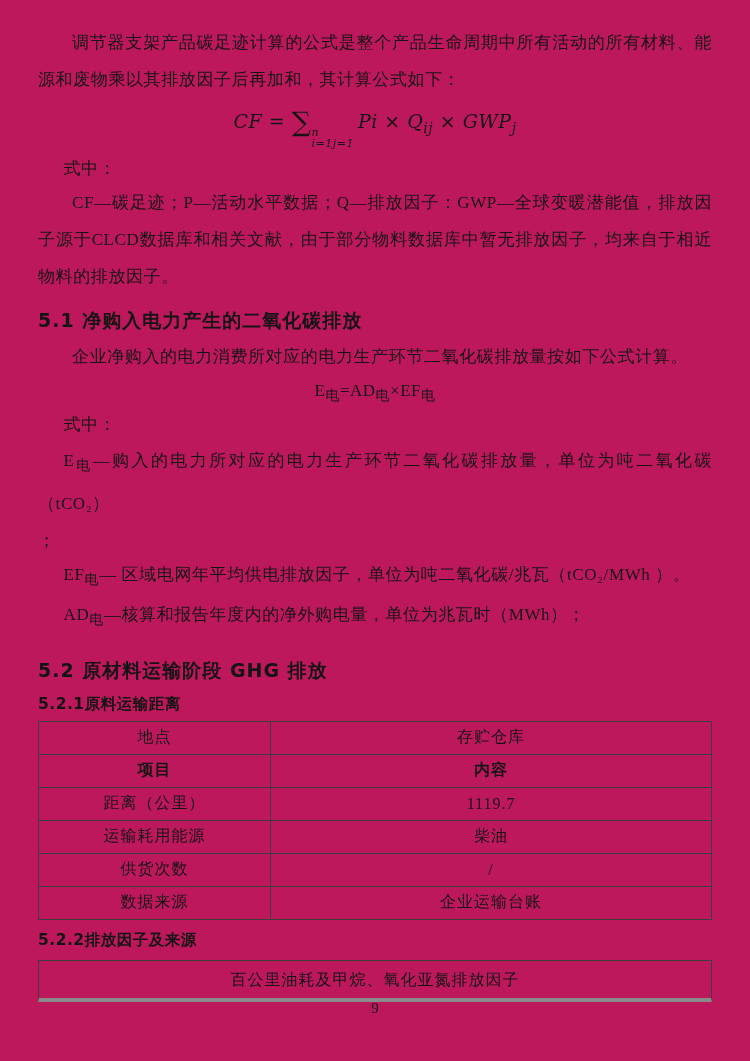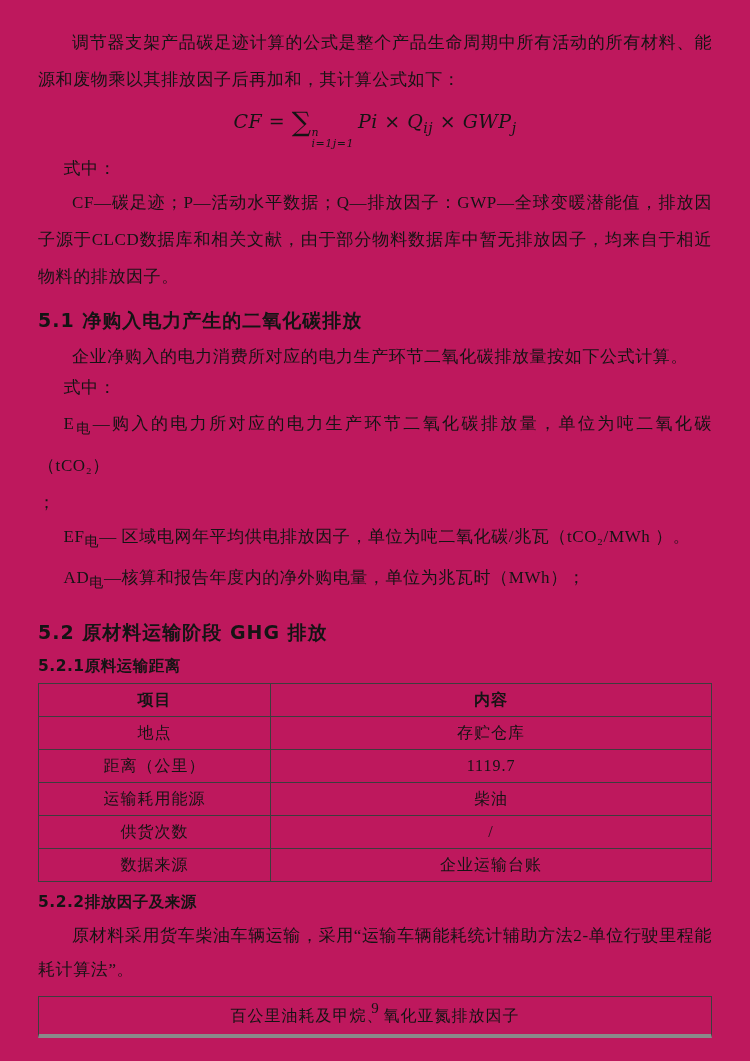--- a/index.html
+++ b/index.html
@@ -118,46 +118,49 @@
           <span>i=1j=1</span>
         </span><span>Pi</span><span> × </span><span>Q</span><sub>ij</sub><span> × </span><span>GWP</span><sub>j</sub>
     </div>
 
     <p class="para half-indent tight">式中：</p>
     <p class="para indent">CF—碳足迹；P—活动水平数据；Q—排放因子：GWP—全球变暖潜能值，排放因子源于CLCD数据库和相关文献，由于部分物料数据库中暂无排放因子，均来自于相近物料的排放因子。</p>
 
     <h2>5.1 净购入电力产生的二氧化碳排放</h2>
     <p class="para tight indent">企业净购入的电力消费所对应的电力生产环节二氧化碳排放量按如下公式计算。</p>
 
+    <div class="formula e-formula">
+      <span>E</span><sub>电</sub><span>=AD</span><sub>电</sub><span>×EF</span><sub>电</sub>
+    </div>
 
     <p class="para half-indent tight">式中：</p>
 
     <p class="para half-indent" style="margin-top:2px;">
       <span>E</span><sub>电</sub><span>—购入的电力所对应的电力生产环节二氧化碳排放量，单位为吨二氧化碳（tCO₂）</span>
     </p>
     <p class="para">；</p>
     <p class="para half-indent tight">
       <span>EF</span><sub>电</sub><span>— 区域电网年平均供电排放因子，单位为吨二氧化碳/兆瓦（tCO₂/MWh ）。</span>
     </p>
     <p class="para half-indent tight" style="margin-top:4px;">
       <span>AD</span><sub>电</sub><span>—核算和报告年度内的净外购电量，单位为兆瓦时（MWh）；</span>
     </p>
 
     <h2 style="margin-top:22px;">5.2 原材料运输阶段 GHG 排放</h2>
     <h3>5.2.1原料运输距离</h3>
 
     <table class="data-table">
       <tbody>
         <tr>
+          <td>地点</td>
+          <td>存贮仓库</td>
+        </tr>
+        <tr>
           <th class="col-item">项目</th>
           <th>内容</th>
-        </tr>
-        <tr>
-          <td>地点</td>
-          <td>存贮仓库</td>
         </tr>
         <tr>
           <td>距离（公里）</td>
           <td>1119.7</td>
         </tr>
         <tr>
           <td>运输耗用能源</td>
           <td>柴油</td>
         </tr>
         <tr>
@@ -165,20 +168,19 @@
           <td>/</td>
         </tr>
         <tr>
           <td>数据来源</td>
           <td>企业运输台账</td>
         </tr>
       </tbody>
     </table>
 
     <h3>5.2.2排放因子及来源</h3>
-    <p class="para indent" style="line-height:34px;">原材料采用货车柴油车辆运输，采用“运输车辆能耗统计辅助方法2-单位行驶里程能耗计算法”。</p>
 
     <div class="box-header">百公里油耗及甲烷、氧化亚氮排放因子</div>
 
   </div>
 
   <div class="page-number">9</div>
 </div>
 
 </body></html>

